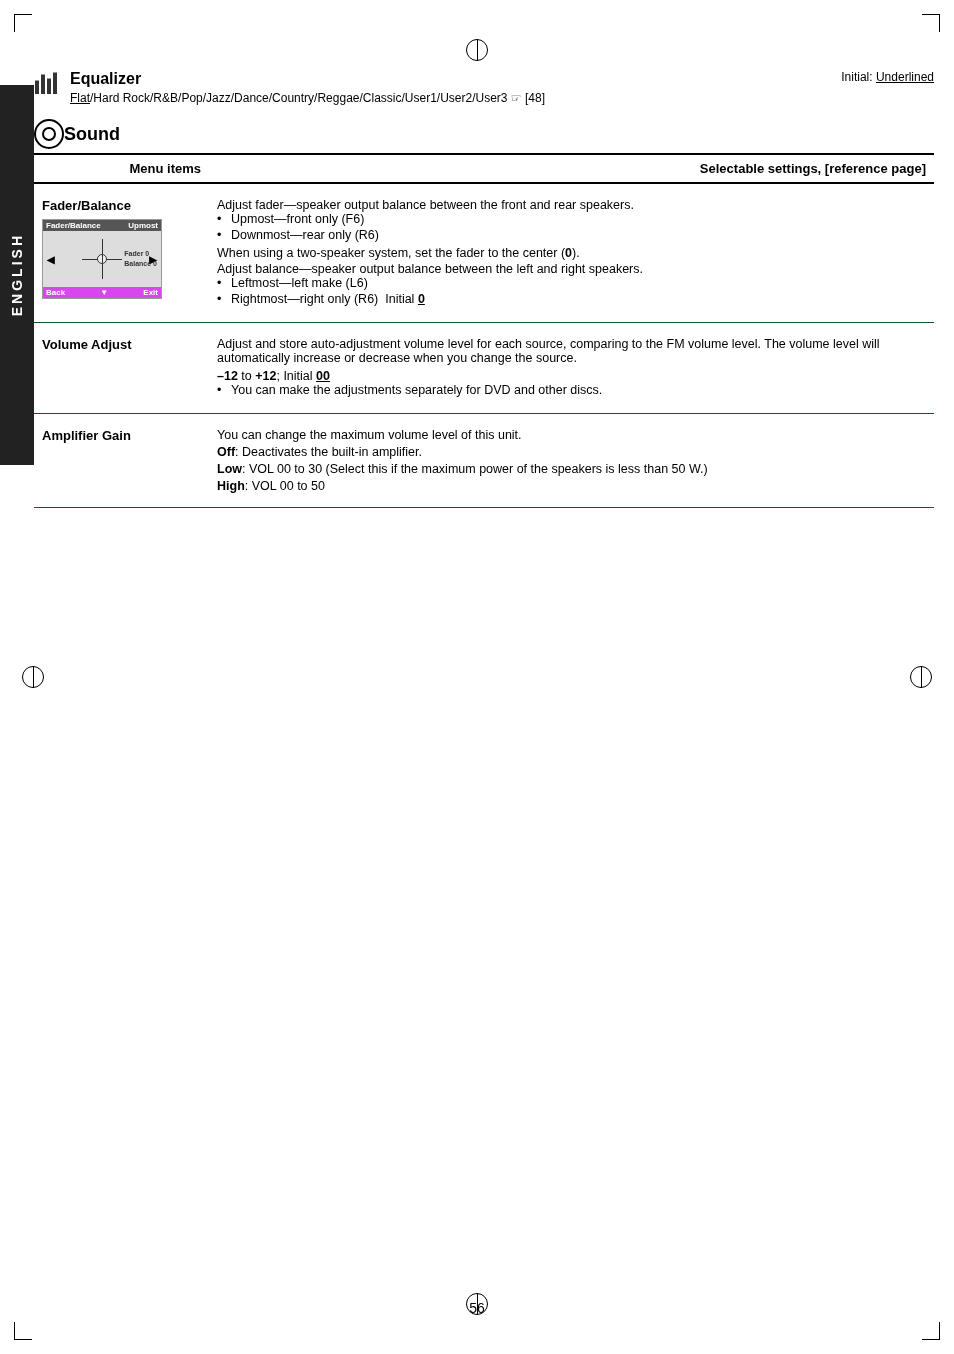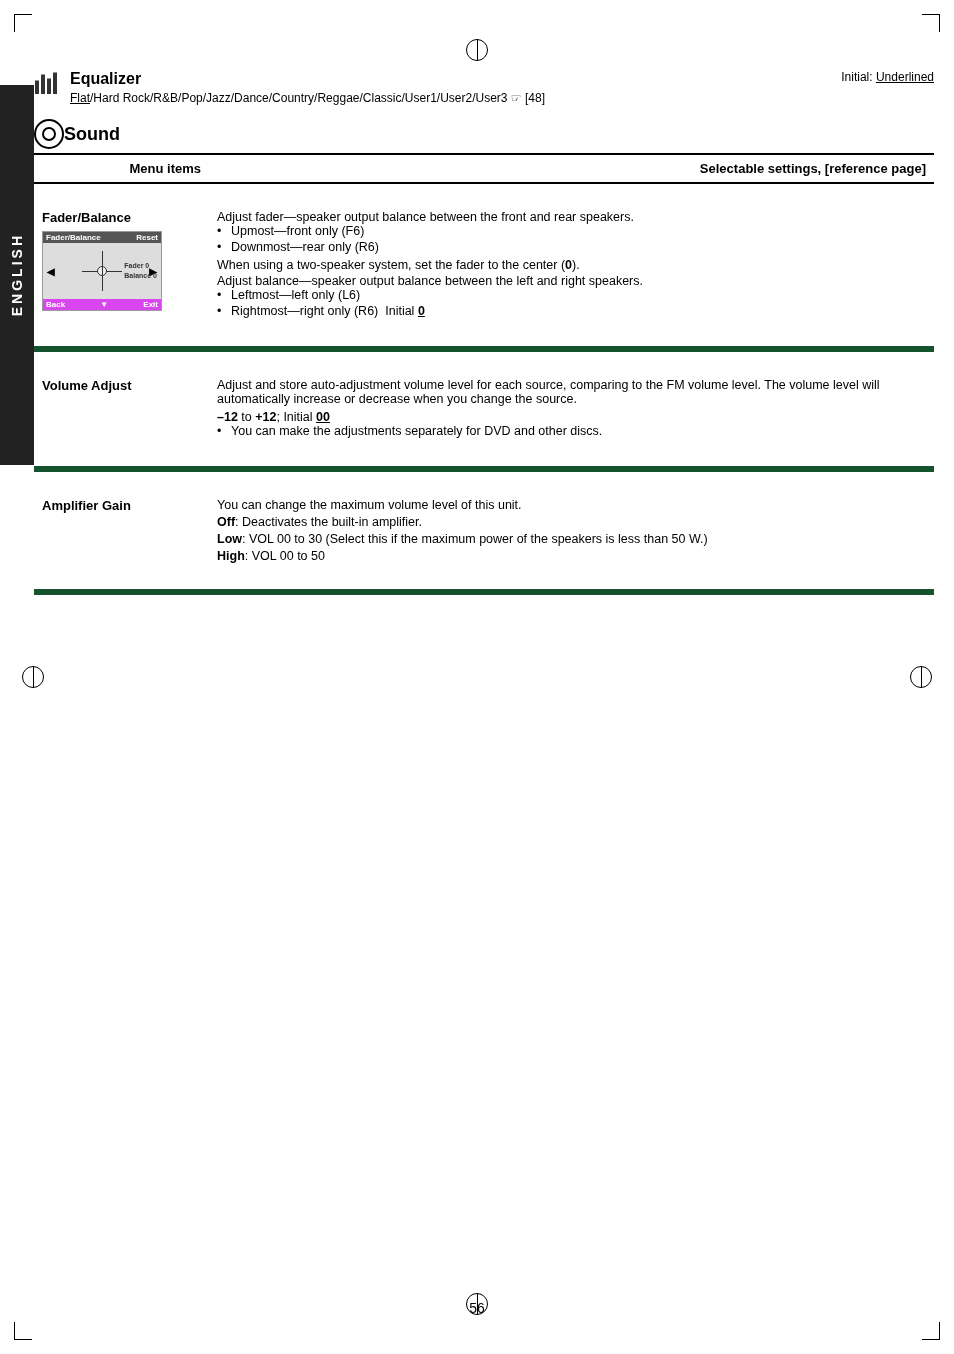--- a/index.html
+++ b/index.html
@@ -166,23 +166,23 @@
     }
     .settings-table thead tr th {
       border-top: 2px solid #000;
       border-bottom: 2px solid #000;
       padding: 6px 8px;
       text-align: right;
       font-weight: bold;
       font-size: 13px;
     }
     .settings-table tbody tr td {
-      padding: 26px 8px;
+      padding: 14px 8px;
       vertical-align: top;
-      border-bottom: 6px solid #14532d;
+      border-bottom: 1px solid #14532d;
       font-size: 12.5px;
     }
     .settings-table tbody tr td:first-child {
       font-weight: bold;
       font-size: 13px;
       width: 175px;
       min-width: 155px;
     }
 
     
@@ -377,21 +377,21 @@
       </thead>
       <tbody>
 
         <tr>
           <td>
             <span>Fader/Balance</span>
             
             <div class="fader-img">
               <div class="fader-img-header">
                 <span>Fader/Balance</span>
-                <span>Reset</span>
+                <span>Upmost</span>
               </div>
               <div class="fader-img-body">
 
                 <span style="position:absolute;left:4px;top:50%;transform:translateY(-50%);font-size:10px;">◀</span>
 
                 <span style="position:absolute;right:4px;top:50%;transform:translateY(-50%);font-size:10px;">▶</span>
                 <div class="fader-cross">
                   <div class="fader-circle"></div>
                 </div>
                 <div class="fader-labels">
@@ -408,21 +408,21 @@
           </td>
           <td>
             <div>Adjust fader—speaker output balance between the front and rear speakers.</div>
             <ul class="bullet-list">
               <li>Upmost—front only (F6)</li>
               <li>Downmost—rear only (R6)</li>
             </ul>
             <div style="margin-top:4px;">When using a two-speaker system, set the fader to the center (<span class="bold">0</span>).</div>
             <div style="margin-top:2px;">Adjust balance—speaker output balance between the left and right speakers.</div>
             <ul class="bullet-list">
-              <li>Leftmost—left only (L6)</li>
+              <li>Leftmost—left make (L6)</li>
               <li>Rightmost—right only (R6)&nbsp; Initial <span class="bold underline">0</span></li>
             </ul>
           </td>
         </tr>
 
         <tr>
           <td>Volume Adjust</td>
           <td>
             <div>Adjust and store auto-adjustment volume level for each source, comparing to the FM volume level. The volume level will automatically increase or decrease when you change the source.</div>
             <div style="margin-top:4px;"><span class="bold">–12</span> to <span class="bold">+12</span>; Initial <span class="bold underline">00</span></div>

